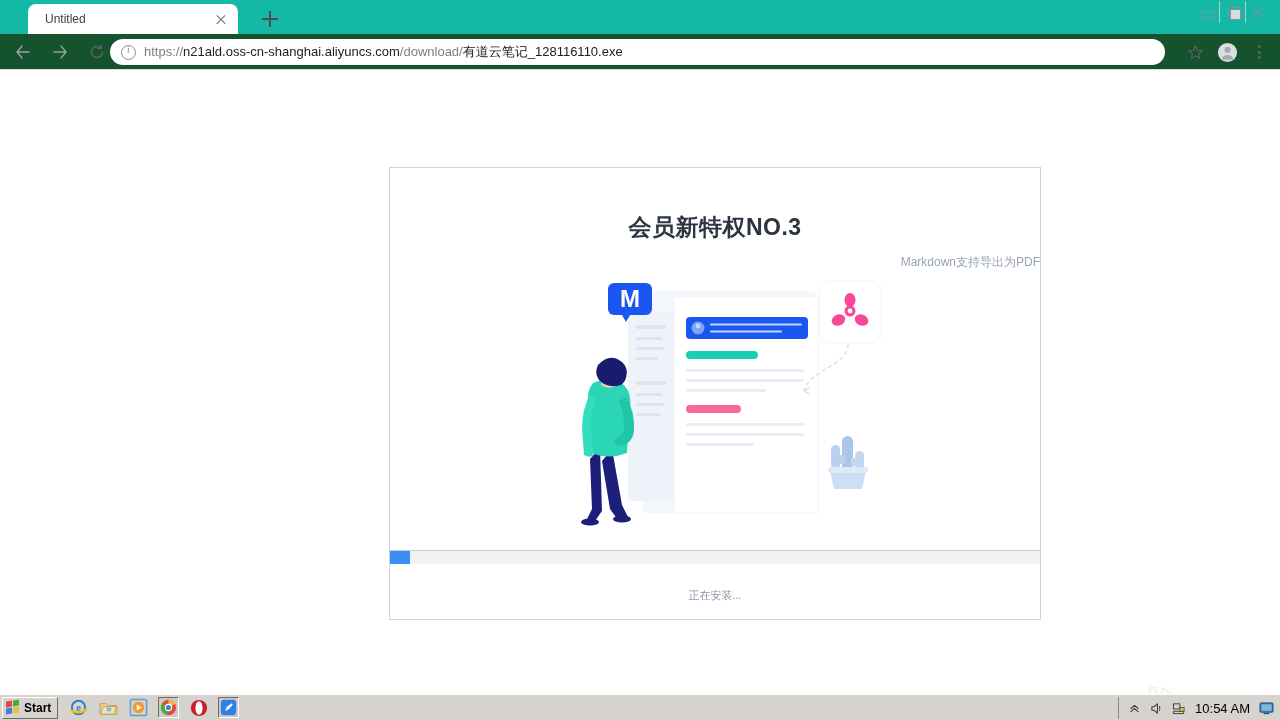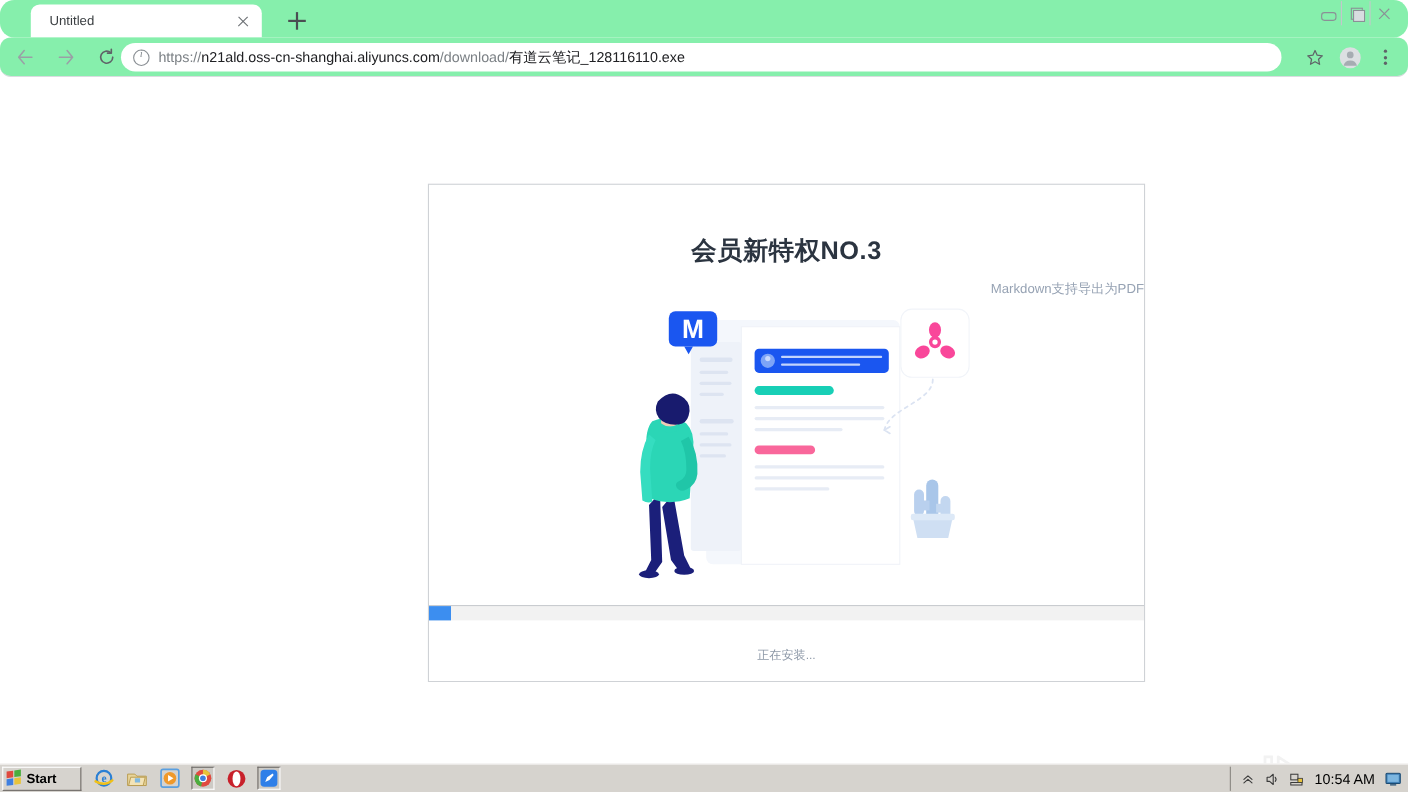--- a/index.html
+++ b/index.html
@@ -6,22 +6,21 @@
   html, body {
     width: 1280px; height: 720px;
     font-family: "Liberation Sans", "DejaVu Sans", sans-serif;
     overflow: hidden; background: #ffffff;
   }
   #screen { position: relative; width: 1280px; height: 720px; background: #ffffff; }
 
   
   .tabstrip {
     position: absolute; left: 0; top: 0; width: 1280px; height: 34px;
-    background: #86efac;
-    border-radius: 13px;
+    background: #14b8a6;
   }
   .tab {
     position: absolute; left: 28px; top: 4px; width: 210px; height: 30px;
     background: #ffffff; border-radius: 8px 8px 0 0;
     display: flex; align-items: center;
   }
   .tab-title {
     font-size: 12px; color: #3c4043; margin-left: 17px;
     white-space: nowrap; overflow: hidden; text-overflow: ellipsis; flex: 1;
   }
@@ -62,23 +61,22 @@
     width: 9px; height: 9px; border: 1.3px solid #8b9096; background: #d8dce0; }
   .wc-close { position: relative; }
   .wc-close::before, .wc-close::after {
     content: ""; position: absolute; left: 6px; top: 10.5px;
     width: 13px; height: 1.4px; background: #8b9096; }
   .wc-close::before { transform: rotate(45deg); }
   .wc-close::after  { transform: rotate(-45deg); }
 
   .toolbar {
     position: absolute; left: 0; top: 34px; width: 1280px; height: 36px;
-    background: #86efac; display: flex; align-items: center;
+    background: #14532d; display: flex; align-items: center;
     border-bottom: 1px solid #dadce0;
-    border-radius: 10px;
   }
   .navbtn {
     width: 28px; height: 28px; margin-left: 9px; position: relative;
     display: flex; align-items: center; justify-content: center;
     color: #5f6368; font-size: 16px; line-height: 1;
   }
   .navbtn svg { display: block; }
   .omnibox {
     position: absolute; left: 110px; top: 5px; width: 1055px; height: 26px;
     background: #ffffff; border-radius: 13px; display: flex; align-items: center;
@@ -143,21 +141,21 @@
     user-select: none;
   }
 
   
   .taskbar {
     position: absolute; left: 0; top: 694px; width: 1280px; height: 26px;
     background: #d6d3ce; border-top: 1px solid #ffffff;
     display: flex; align-items: center;
   }
   .start-btn {
-    margin-left: 2px; height: 22px; padding: 0 22px 0 3px;
+    margin-left: 2px; height: 22px; padding: 0 6px 0 3px;
     background: #d6d3ce; border: 1px solid #ffffff;
     border-right-color: #6e6a66; border-bottom-color: #6e6a66;
     display: flex; align-items: center; gap: 3px;
     font-size: 12px; font-weight: bold; color: #000000;
   }
   .win-logo { width: 15px; height: 15px; position: relative; }
   .win-logo i { position: absolute; width: 6px; height: 6px; display: block; }
   .win-logo i:nth-child(1) { left: 0; top: 1px; background: #e04a3f; transform: skewY(-8deg); }
   .win-logo i:nth-child(2) { left: 7px; top: 0px; background: #4aae3f; transform: skewY(-8deg); }
   .win-logo i:nth-child(3) { left: 0; top: 8px; background: #3f7fe0; transform: skewY(-8deg); }

